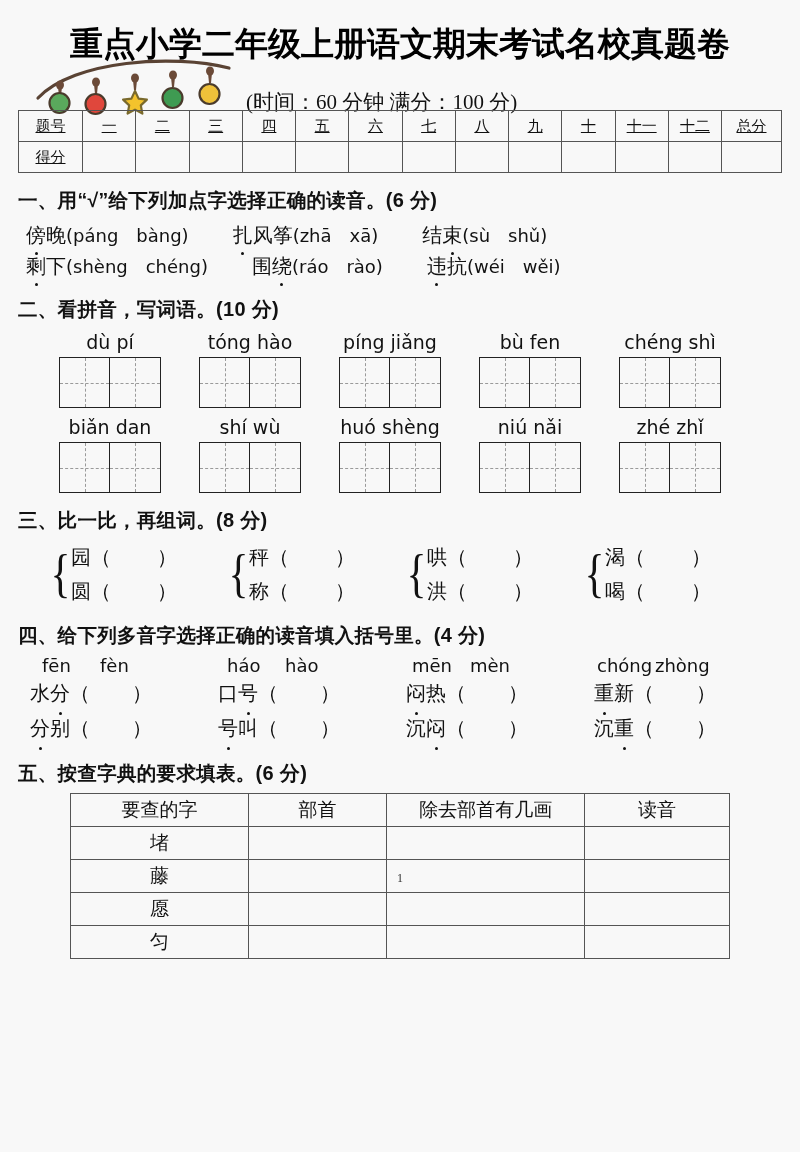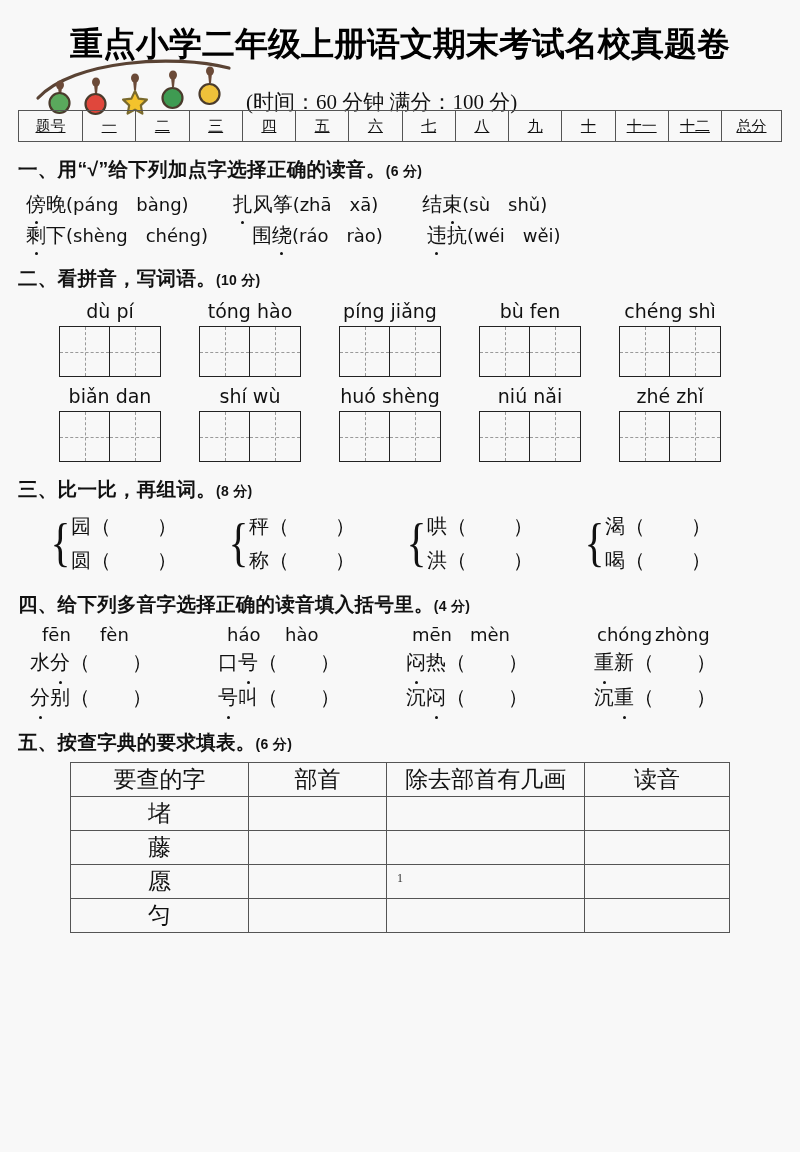--- a/index.html
+++ b/index.html
@@ -60,21 +60,21 @@
   table.score col.tot { width: 60px; }
 
   
   .sec-title {
     font-family: "Liberation Sans", "DejaVu Sans", sans-serif;
     font-weight: bold;
     font-size: 19.5px;
     margin: 14px 0 6px 0;
     letter-spacing: .3px;
   }
-  .sec-title .pts { font-size: 14px; }
+  .sec-title .pts { font-size: 20px; }
 
   
   .s1-row {
     font-size: 20px;
     line-height: 1.55;
     white-space: nowrap;
     padding-left: 8px;
   }
   .s1-item { display: inline-block; }
   .s1-item + .s1-item { margin-left: 39px; }
@@ -143,21 +143,21 @@
   .s4-row .cell { width: 189px; white-space: nowrap; }
 
   
   .dict-wrap { padding-left: 52px; padding-right: 52px; margin-top: 6px; }
   table.dict { width: 100%; border-collapse: collapse; table-layout: fixed; }
   table.dict th, table.dict td {
     border: 1px solid #555;
     height: 33px;
     text-align: center;
     font-weight: normal;
-    font-size: 23px;
+    font-size: 19px;
   }
   table.dict col.c1 { width: 27%; }
   table.dict col.c2 { width: 21%; }
   table.dict col.c3 { width: 30%; }
   table.dict col.c4 { width: 22%; }
 
   
   .pageno {
     position: absolute;
     left: 0; right: 0;
@@ -240,20 +240,36 @@
           <td class="hd">五</td>
           <td class="hd">六</td>
           <td class="hd">七</td>
           <td class="hd">八</td>
           <td class="hd">九</td>
           <td class="hd">十</td>
           <td class="hd">十一</td>
           <td class="hd">十二</td>
           <td class="hd">总分</td>
         </tr>
+        <tr>
+          <td class="hd">得分</td>
+          <td></td>
+          <td></td>
+          <td></td>
+          <td></td>
+          <td></td>
+          <td></td>
+          <td></td>
+          <td></td>
+          <td></td>
+          <td></td>
+          <td></td>
+          <td></td>
+          <td></td>
+        </tr>
       </tbody>
     </table>
   </div>
 
   <div class="sec-title">
     <span>一、用“√”给下列加点字选择正确的读音。</span><span class="pts">(6 分)</span>
   </div>
   <div class="s1-row">
     <span class="s1-item"><span class="dotted">傍</span>晚<span class="py">(páng bàng)</span></span>
     <span class="s1-item"><span class="dotted">扎</span>风筝<span class="py">(zhā xā)</span></span>

